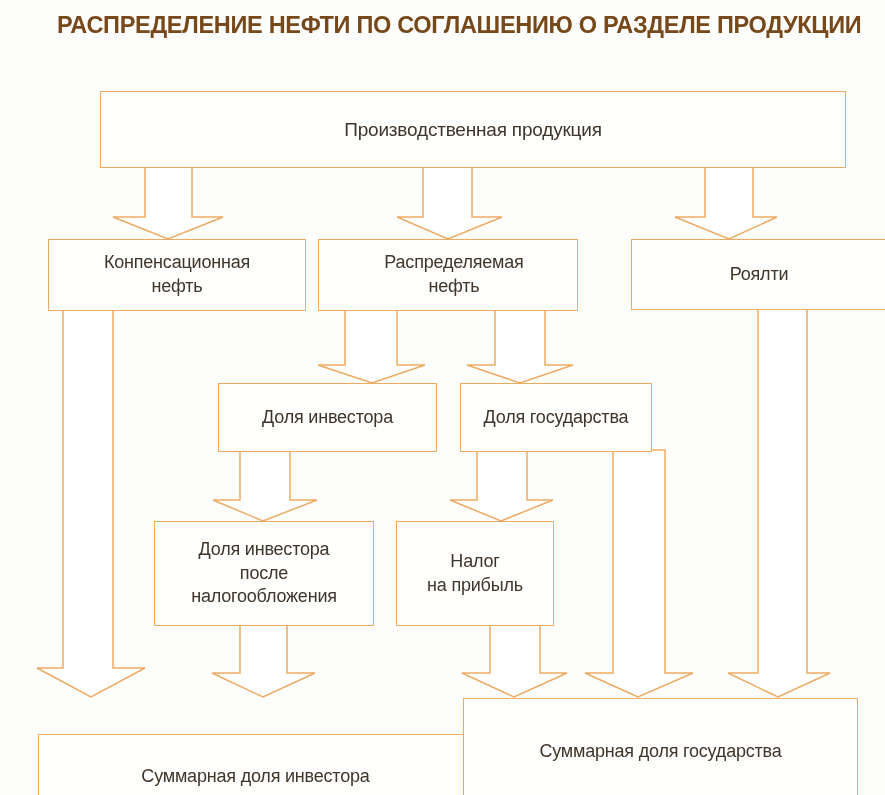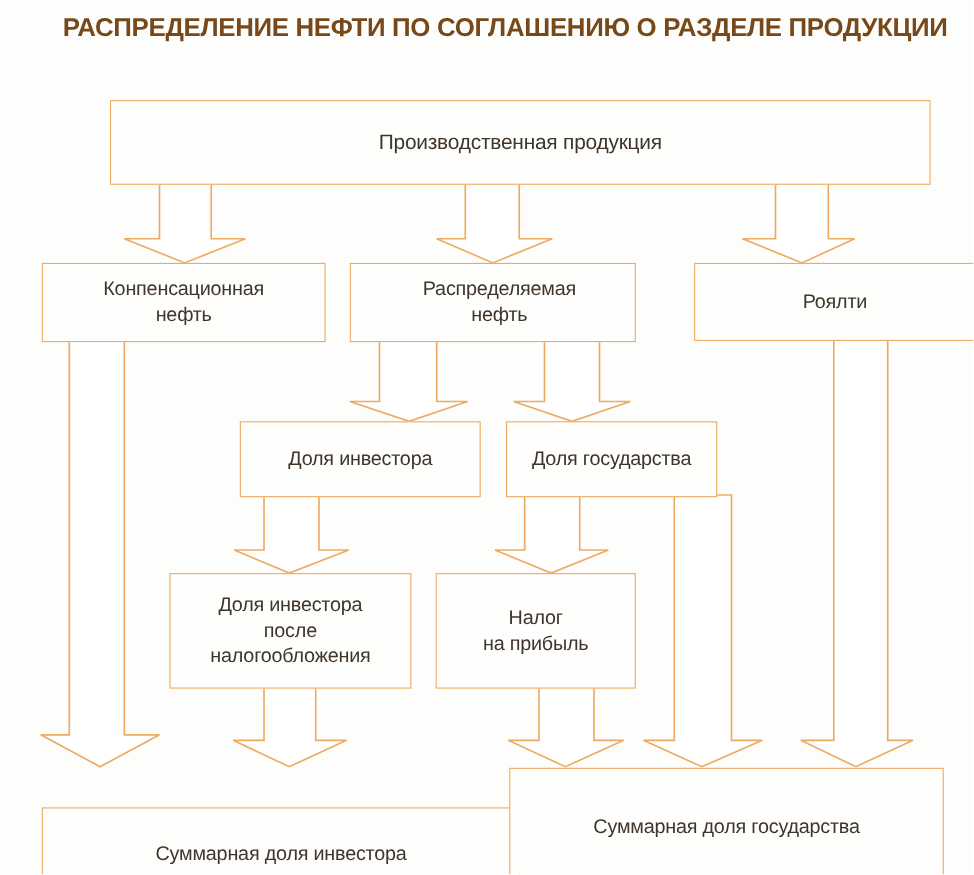--- a/index.html
+++ b/index.html
@@ -51,27 +51,27 @@
     align-items: center;
     justify-content: center;
     text-align: center;
     font-size: 18px;
     line-height: 1.32;
     letter-spacing: -0.2px;
     color: #3f352a;
     white-space: pre-line;
   }
   .n-production        { left: 72px;  top: 91px;  width: 746px; height: 77px;  font-size: 19px; margin-left: 28px; }
-  .n-compensation      { left: 38px;  top: 239px; width: 258px; height: 72px; }
+  .n-compensation      { left: 48px;  top: 239px; width: 258px; height: 72px; }
   .n-distributed       { left: 318px; top: 239px; width: 260px; height: 72px; padding-left: 12px; }
   .n-royalty           { left: 602px; top: 239px; width: 256px; height: 71px; margin-left: 29px; }
   .n-investor-share    { left: 218px; top: 383px; width: 219px; height: 69px; }
   .n-state-share       { left: 460px; top: 383px; width: 192px; height: 69px; }
   .n-after-tax         { left: 154px; top: 521px; width: 220px; height: 105px; }
-  .n-profit-tax        { left: 396px; top: 521px; width: 182px; height: 105px; }
+  .n-profit-tax        { left: 396px; top: 521px; width: 158px; height: 105px; }
   .n-total-investor    { left: 38px;  top: 734px; width: 435px; height: 86px; }
   .n-total-state       { left: 463px; top: 698px; width: 395px; height: 107px; }
 </style>
 </head>
 <body>
 
 <div class="canvas">
 
   <h1 class="diagram-title">РАСПРЕДЕЛЕНИЕ НЕФТИ ПО СОГЛАШЕНИЮ О РАЗДЕЛЕ ПРОДУКЦИИ</h1>
 

